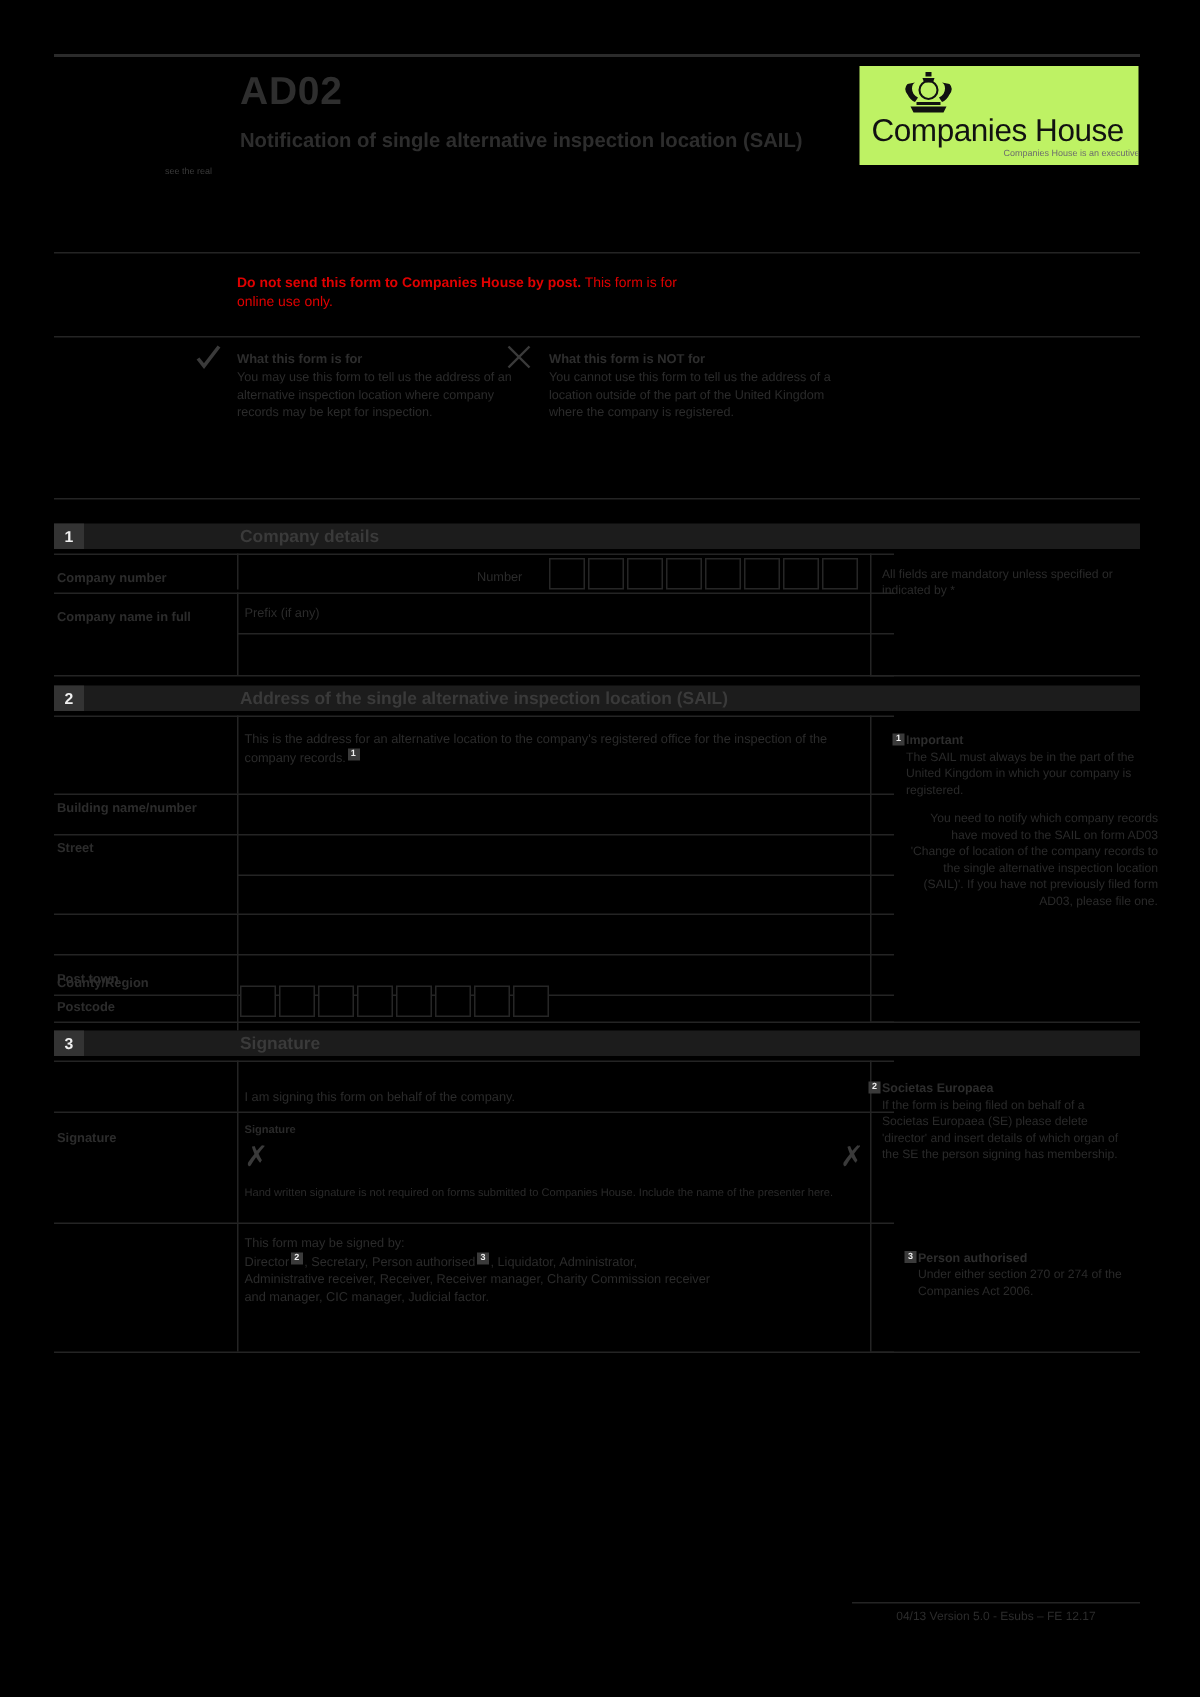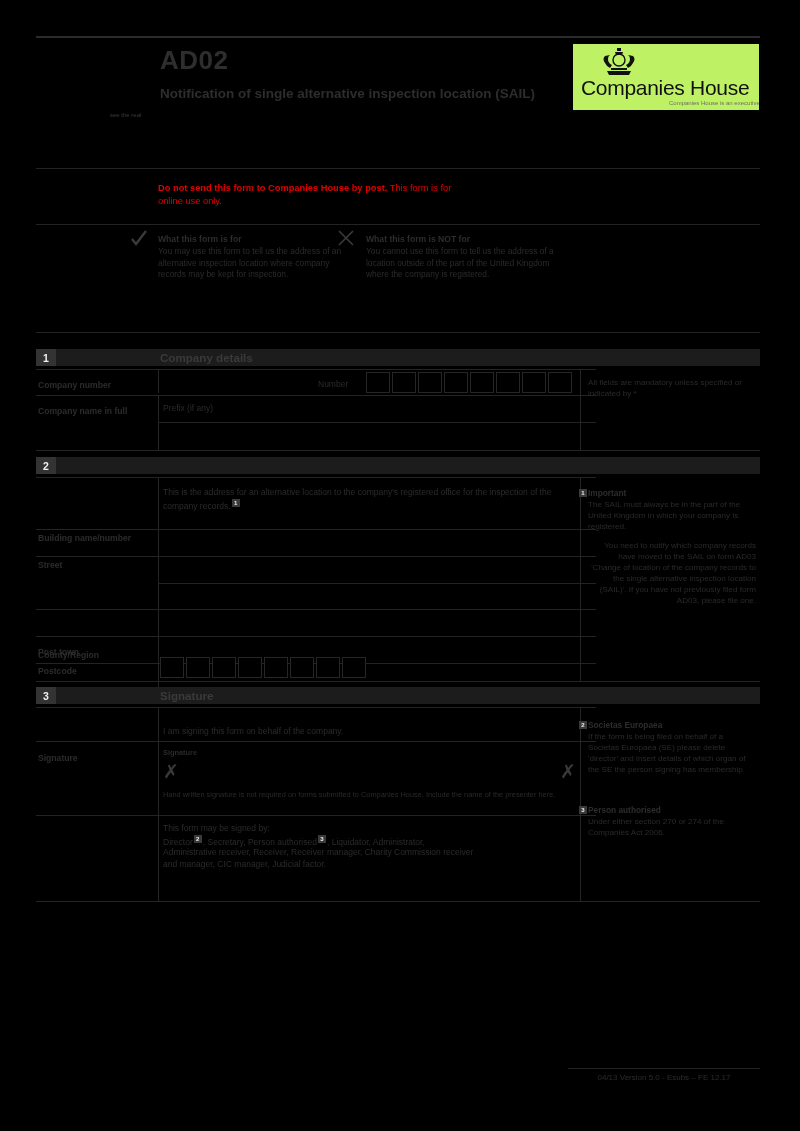--- a/index.html
+++ b/index.html
@@ -195,20 +195,21 @@
   <div class="rule" style="left:36px;top:450px;width:560px;"></div>
 
   <div class="vrule" style="left:580px;top:369px;height:81px;"></div>
   <div class="gnote" style="top:377px;">
     <div class="gbody">All fields are mandatory unless specified or indicated by *</div>
   </div>
   <div class="rule" style="left:580px;top:450px;width:180px;"></div>
 
   <div class="sec-bar" style="top:457px;"></div>
   <div class="sec-num" style="left:36px;top:457px;">2</div>
+  <div class="sec-title" style="top:457px;">Address of the single alternative inspection location (SAIL)</div>
 
   <div class="rule" style="left:36px;top:477px;width:560px;"></div>
   <div class="vrule" style="left:158px;top:477px;height:52px;"></div>
   <div class="finfo" style="top:487px;width:410px;"><span>This is the address for an alternative location to the company's registered office for the inspection of the company records.</span><span class="supref">1</span></div>
   <div class="rule" style="left:36px;top:529px;width:560px;"></div>
 
   <div class="flabel" style="top:532px;">Building name/number</div>
   <div class="vrule" style="left:158px;top:529px;height:27px;"></div>
   <div class="finfo" style="top:533px;width:420px;"></div>
   <div class="rule" style="left:36px;top:556px;width:560px;"></div>
@@ -237,21 +238,21 @@
     <div class="cbox"></div>
     <div class="cbox"></div>
     <div class="cbox"></div>
     <div class="cbox"></div>
     <div class="cbox"></div>
     <div class="cbox"></div>
   </div>
   <div class="rule" style="left:36px;top:681px;width:560px;"></div>
 
   <div class="vrule" style="left:580px;top:477px;height:204px;"></div>
-  <div class="gnote" style="top:488px;">
+  <div class="gnote" style="top:488px;margin-left:16px;">
     <div class="gnum">1</div>
     <div class="gtitle">Important</div>
     <div class="gbody">The SAIL must always be in the part of the United Kingdom in which your company is registered.</div>
     <div class="gbody">You need to notify which company records have moved to the SAIL on form AD03 'Change of location of the company records to the single alternative inspection location (SAIL)'. If you have not previously filed form AD03, please file one.</div>
   </div>
   <div class="rule" style="left:580px;top:681px;width:180px;"></div>
 
   <div class="sec-bar" style="top:687px;"></div>
   <div class="sec-num" style="left:36px;top:687px;">3</div>
   <div class="sec-title" style="top:687px;">Signature</div>
@@ -275,21 +276,21 @@
   <div class="finfo" style="top:847px;width:420px;">Administrative receiver, Receiver, Receiver manager, Charity Commission receiver</div>
   <div class="finfo" style="top:859px;width:420px;">and manager, CIC manager, Judicial factor.</div>
   <div class="rule" style="left:36px;top:901px;width:560px;"></div>
 
   <div class="vrule" style="left:580px;top:707px;height:194px;"></div>
   <div class="gnote" style="top:720px;">
     <div class="gnum">2</div>
     <div class="gtitle">Societas Europaea</div>
     <div class="gbody">If the form is being filed on behalf of a Societas Europaea (SE) please delete 'director' and insert details of which organ of the SE the person signing has membership.</div>
   </div>
-  <div class="gnote" style="top:805px;">
+  <div class="gnote" style="top:833px;margin-left:24px;">
     <div class="gnum">3</div>
     <div class="gtitle">Person authorised</div>
     <div class="gbody">Under either section 270 or 274 of the Companies Act 2006.</div>
   </div>
   <div class="rule" style="left:580px;top:901px;width:180px;"></div>
 
   <div class="rule footer-rule"></div>
   <div class="footer">04/13 Version 5.0 - Esubs – FE 12.17</div>
 
 </div>

